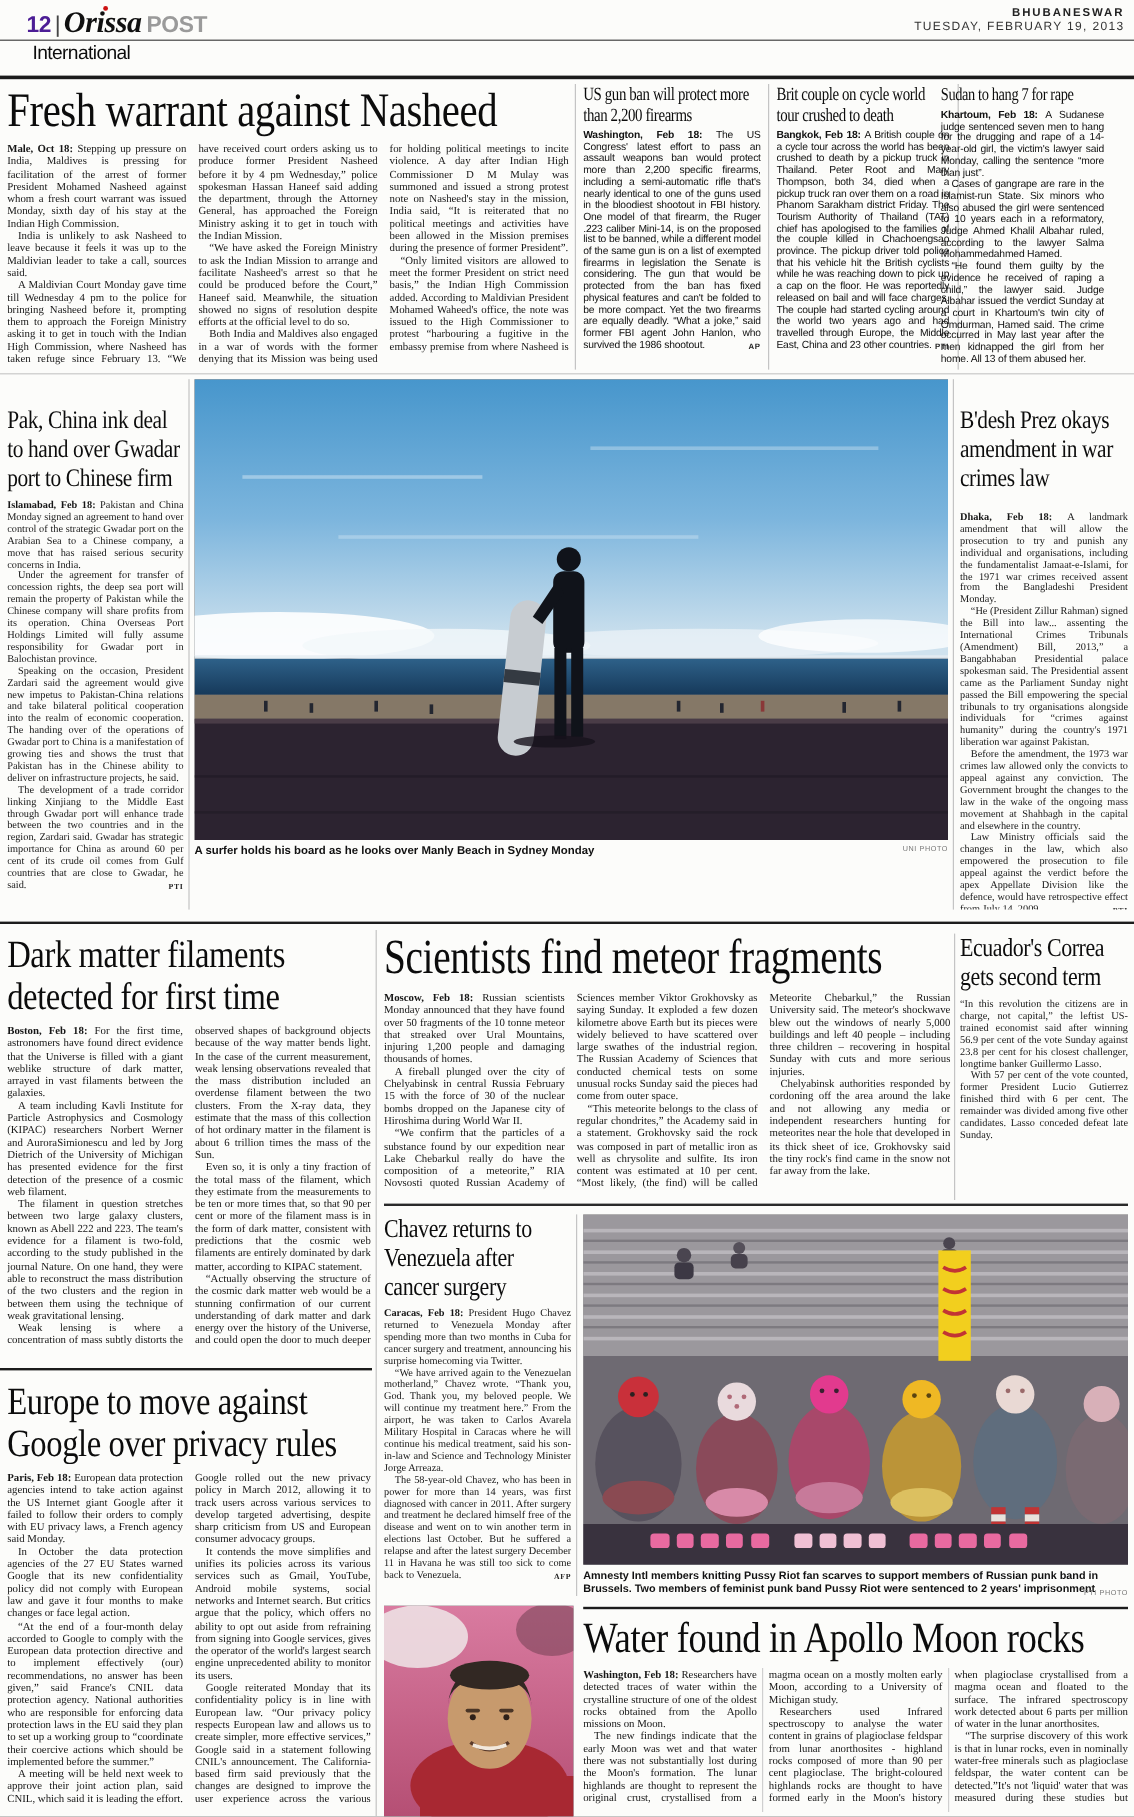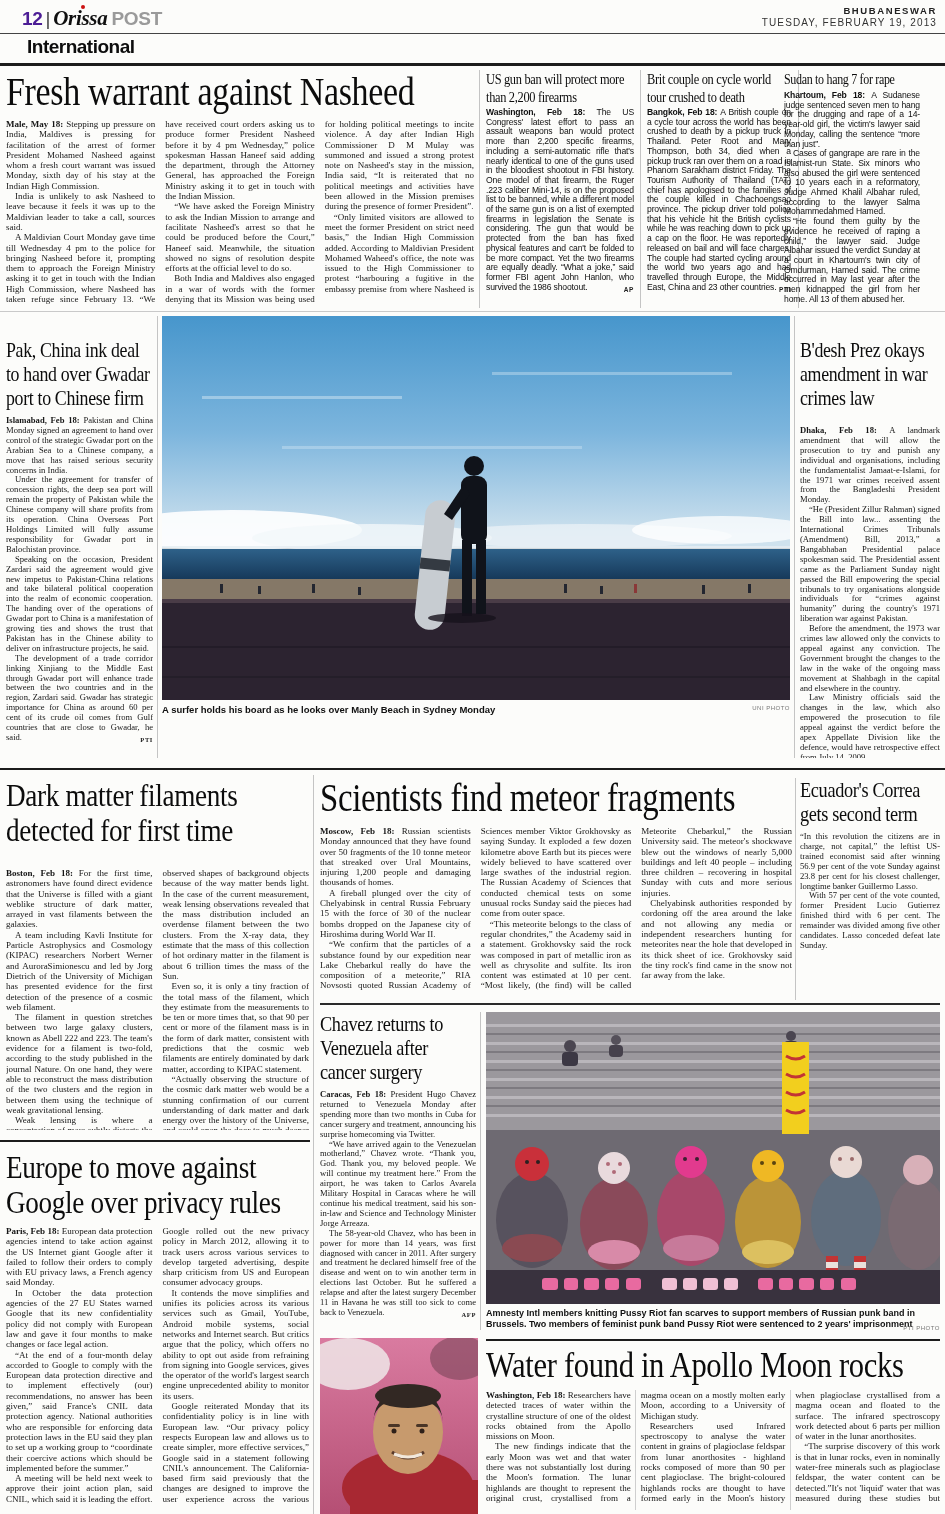--- a/index.html
+++ b/index.html
@@ -3,27 +3,27 @@
 <meta charset="utf-8">
 <style>
   *{margin:0;padding:0;box-sizing:border-box}
   html,body{background:#6f6f6f}
   .page{position:relative;width:945px;height:1514px;margin:0 auto;background:#fcfcfa;color:#161616;overflow:hidden;font-family:"Liberation Serif",serif}
   
   .masthead{position:absolute;left:0;top:0;width:945px;height:33px}
   .mh-left{position:absolute;left:22px;top:6px;font-family:"Liberation Sans",sans-serif;font-weight:700;font-size:19px;letter-spacing:-.3px;white-space:nowrap}
   .mh-num{color:#4c1d95}
   .mh-sep{font-weight:400;color:#444;padding:0 3px}
-  .mh-orissa{font-family:"Liberation Serif",serif;font-style:italic;font-weight:700;font-size:21px;color:#101010;position:relative}
+  .mh-orissa{font-family:"Liberation Serif",serif;font-style:italic;font-weight:700;font-size:25px;color:#101010;position:relative}
   .mh-orissa::after{content:"";position:absolute;left:51%;top:-1px;width:4px;height:4px;border-radius:50%;background:#cc1111}
   .mh-post{color:#9a9a9a;padding-left:4px}
   .mh-right{position:absolute;right:8px;top:5px;text-align:right;font-family:"Liberation Sans",sans-serif}
   .mh-city{font-size:9.5px;font-weight:700;letter-spacing:1.6px;color:#222}
   .mh-date{font-size:10px;letter-spacing:1.1px;color:#333;margin-top:1px}
-  .section-title{position:absolute;left:27px;top:36px;font-family:"Liberation Sans",sans-serif;font-weight:700;font-size:19px;letter-spacing:-.5px;color:#0d0d0d}
+  .section-title{position:absolute;left:27px;top:36px;font-family:"Liberation Sans",sans-serif;font-weight:400;font-size:16px;letter-spacing:-.5px;color:#0d0d0d}
   
   .hr{position:absolute;background:#444}
   .hr.light{background:#c9c9c9}
   .hr.heavy{background:#1c1c1c}
   .vr{position:absolute;width:1px;background:#c4c4c4}
   
   .art{position:absolute;overflow:hidden}
   .hl{font-family:"Liberation Serif",serif;font-weight:400;color:#0c0c0c;letter-spacing:-.4px}
   .cond{transform:scaleX(.85);transform-origin:0 0;width:117.6%}
   .cond8{transform:scaleX(.8);transform-origin:0 0;width:125%}
@@ -57,21 +57,21 @@
       <div class="mh-date">TUESDAY, FEBRUARY 19, 2013</div>
     </div>
   </header>
   <div class="hr" style="left:0;top:33px;width:945px;height:1px"></div>
   <div class="section-title">International</div>
   <div class="hr heavy" style="left:0;top:63px;width:945px;height:2.5px"></div>
 
   <section class="art" style="left:6px;top:70px;width:468px;height:240px">
     <h1 class="hl cond" style="font-size:40px;line-height:43px">Fresh warrant against Nasheed</h1>
     <div class="body serif cols3" style="height:188px;margin-top:6px">
-        <p><strong class="dateline">Male, May 18: </strong>Stepping up pressure on India, Maldives is pressing for facilitation of the arrest of former President Mohamed Nasheed against whom a fresh court warrant was issued Monday, sixth day of his stay at the Indian High Commission.</p>
+        <p><strong class="dateline">Male, Oct 18: </strong>Stepping up pressure on India, Maldives is pressing for facilitation of the arrest of former President Mohamed Nasheed against whom a fresh court warrant was issued Monday, sixth day of his stay at the Indian High Commission.</p>
         <p>India is unlikely to ask Nasheed to leave because it feels it was up to the Maldivian leader to take a call, sources said.</p>
         <p>A Maldivian Court Monday gave time till Wednesday 4 pm to the police for bringing Nasheed before it, prompting them to approach the Foreign Ministry asking it to get in touch with the Indian High Commission, where Nasheed has taken refuge since February 13. “We have received court orders asking us to produce former President Nasheed before it by 4 pm Wednesday,” police spokesman Hassan Haneef said adding the department, through the Attorney General, has approached the Foreign Ministry asking it to get in touch with the Indian Mission.</p>
         <p>“We have asked the Foreign Ministry to ask the Indian Mission to arrange and facilitate Nasheed's arrest so that he could be produced before the Court,” Haneef said. Meanwhile, the situation showed no signs of resolution despite efforts at the official level to do so.</p>
         <p>Both India and Maldives also engaged in a war of words with the former denying that its Mission was being used for holding political meetings to incite violence. A day after Indian High Commissioner D M Mulay was summoned and issued a strong protest note on Nasheed's stay in the mission, India said, “It is reiterated that no political meetings and activities have been allowed in the Mission premises during the presence of former President”.</p>
         <p>“Only limited visitors are allowed to meet the former President on strict need basis,” the Indian High Commission added. According to Maldivian President Mohamed Waheed's office, the note was issued to the High Commissioner to protest “harbouring a fugitive in the embassy premise from where Nasheed is inciting and calling for unrest and violence in the streets”.</p>
       </div>
   </section>
 
   <div class="vr" style="left:479px;top:70px;height:238px"></div>
 
@@ -181,21 +181,21 @@
         <p>“He (President Zillur Rahman) signed the Bill into law... assenting the International Crimes Tribunals (Amendment) Bill, 2013,” a Bangabhaban Presidential palace spokesman said. The Presidential assent came as the Parliament Sunday night passed the Bill empowering the special tribunals to try organisations alongside individuals for “crimes against humanity” during the country's 1971 liberation war against Pakistan.</p>
         <p>Before the amendment, the 1973 war crimes law allowed only the convicts to appeal against any conviction. The Government brought the changes to the law in the wake of the ongoing mass movement at Shahbagh in the capital and elsewhere in the country.</p>
         <p>Law Ministry officials said the changes in the law, which also empowered the prosecution to file appeal against the verdict before the apex Appellate Division like the defence, would have retrospective effect from July 14, 2009.<span class="credit">PTI</span></p>
       </div>
   </section>
 
   <div class="hr heavy" style="left:0;top:768px;width:945px;height:2px"></div>
 
   <section class="art" style="left:6px;top:778px;width:303px;height:352px">
     <h1 class="hl cond" style="font-size:32px;line-height:35px">Dark matter filaments detected for first time</h1>
-    <div class="body serif cols2" style="height:272px;margin-top:20px">
+    <div class="body serif cols2" style="height:272px;margin-top:6px">
         <p><strong class="dateline">Boston, Feb 18: </strong>For the first time, astronomers have found direct evidence that the Universe is filled with a giant weblike structure of dark matter, arrayed in vast filaments between the galaxies.</p>
         <p>A team including Kavli Institute for Particle Astrophysics and Cosmology (KIPAC) researchers Norbert Werner and AuroraSimionescu and led by Jorg Dietrich of the University of Michigan has presented evidence for the first detection of the presence of a cosmic web filament.</p>
         <p>The filament in question stretches between two large galaxy clusters, known as Abell 222 and 223. The team's evidence for a filament is two-fold, according to the study published in the journal Nature. On one hand, they were able to reconstruct the mass distribution of the two clusters and the region in between them using the technique of weak gravitational lensing.</p>
         <p>Weak lensing is where a concentration of mass subtly distorts the observed shapes of background objects because of the way matter bends light. In the case of the current measurement, weak lensing observations revealed that the mass distribution included an overdense filament between the two clusters. From the X-ray data, they estimate that the mass of this collection of hot ordinary matter in the filament is about 6 trillion times the mass of the Sun.</p>
         <p>Even so, it is only a tiny fraction of the total mass of the filament, which they estimate from the measurements to be ten or more times that, so that 90 per cent or more of the filament mass is in the form of dark matter, consistent with predictions that the cosmic web filaments are entirely dominated by dark matter, according to KIPAC statement.</p>
         <p>“Actually observing the structure of the cosmic dark matter web would be a stunning confirmation of our current understanding of dark matter and dark energy over the history of the Universe, and could open the door to much deeper understanding going forward,” researchers said.</p>
       </div>
   </section>
 
   <div class="hr heavy" style="left:0;top:1140px;width:310px;height:1.5px"></div>

